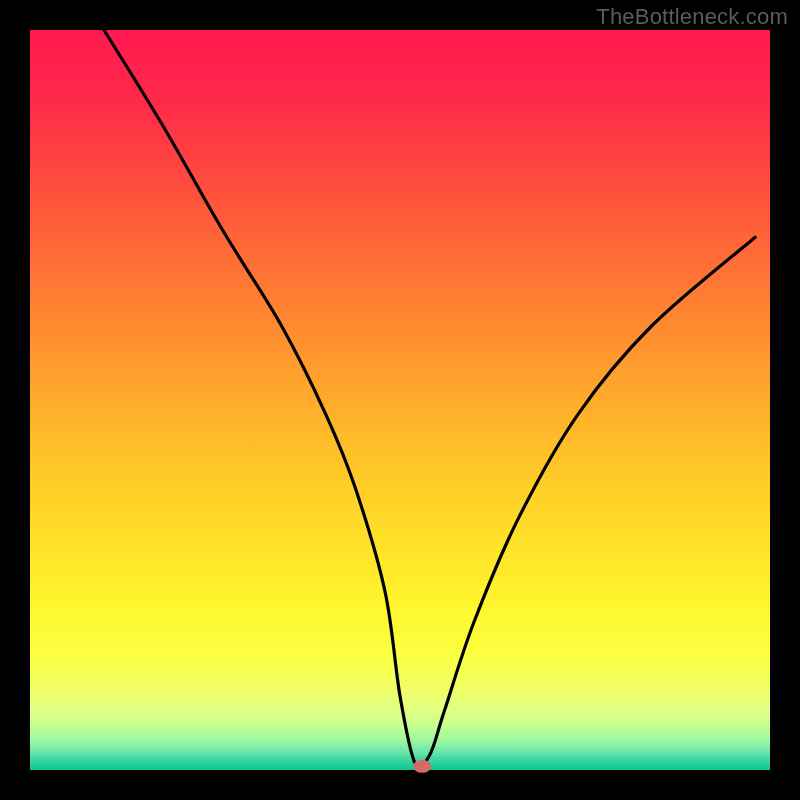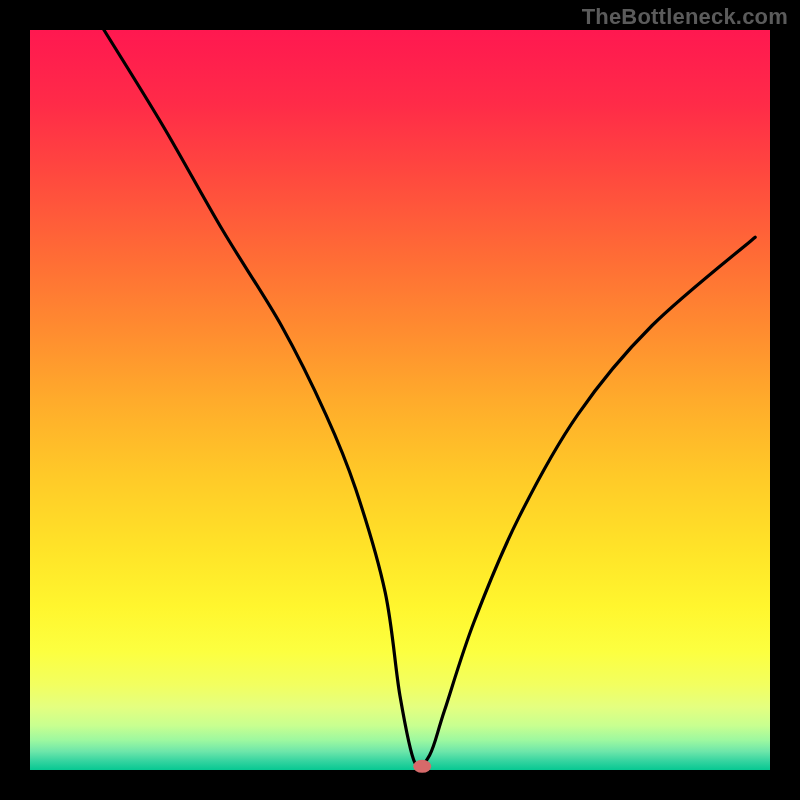--- a/index.html
+++ b/index.html
@@ -18,21 +18,21 @@
   }
   svg {
     display: block;
   }
   .watermark {
     position: absolute;
     top: 4px;
     right: 12px;
     color: #5b5b5b;
     font-size: 22px;
-    font-weight: 700;
+    font-weight: 400;
     letter-spacing: 0.2px;
     user-select: none;
   }
 </style>
 </head>
 <body>
 
 <div class="wrap">
   <div class="watermark">TheBottleneck.com</div>
   <svg id="chart-svg" width="800" height="800" viewBox="0 0 800 800">

